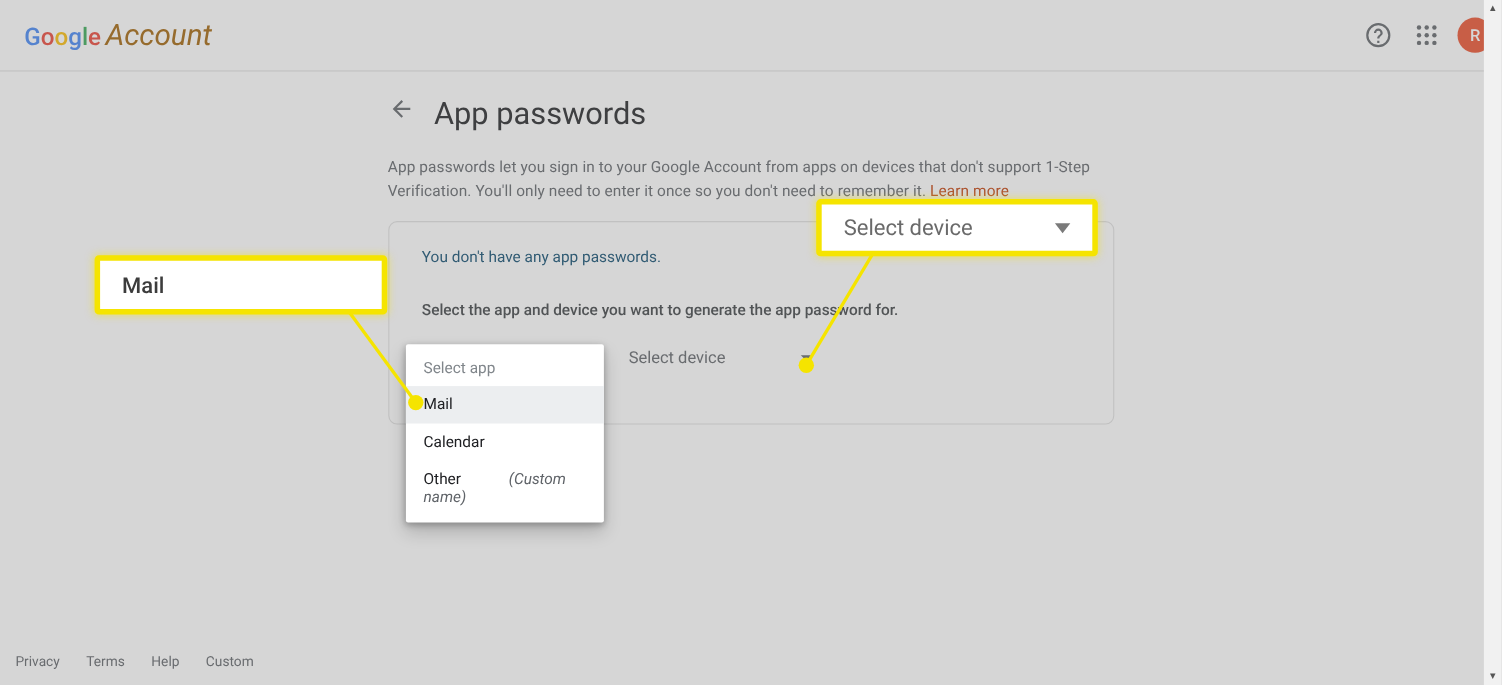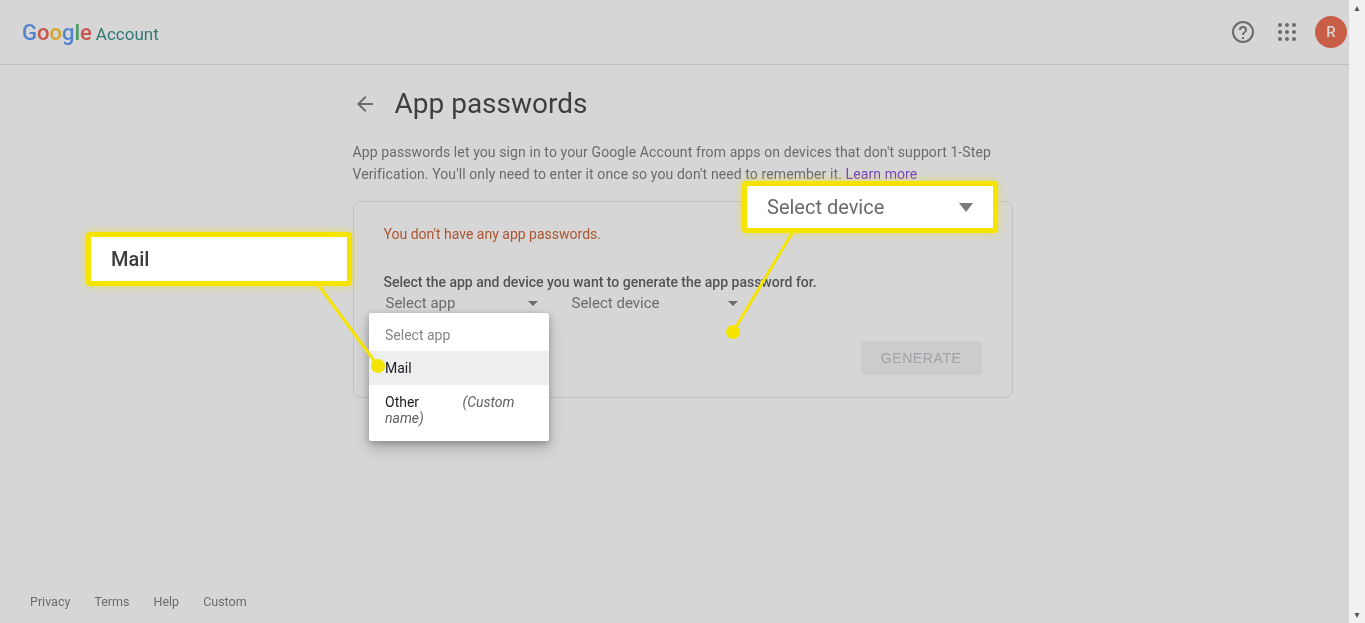--- a/index.html
+++ b/index.html
@@ -7,47 +7,47 @@
 
     
     .scrim { position: absolute; inset: 0; background: rgba(128,128,128,0.32); pointer-events: none; z-index: 50; }
 
     
     .vscroll { position: absolute; top: 0; right: 0; width: 16px; height: 100%; background: #f1f1f1; z-index: 60; }
     .vscroll .up, .vscroll .down { position: absolute; width: 16px; height: 16px; color: #555; font-size: 10px; text-align: center; line-height: 16px; }
     .vscroll .up { top: 0; } .vscroll .down { bottom: 0; }
 
     
-    .header { position: relative; height: 64px; display: flex; align-items: center; padding: 0 18px 0 22px; }
+    .header { position: relative; height: 64px; display: flex; align-items: center; padding: 0 8px 0 22px; }
     .logo-wrap { display: flex; align-items: baseline; gap: 4px; }
     .g-logo { font-size: 22px; font-weight: 500; letter-spacing: 0; }
     .g1 { color: #4285F4; } .g2 { color: #EA4335; } .g3 { color: #FBBC05; } .g4 { color: #4285F4; } .g5 { color: #34A853; } .g6 { color: #EA4335; }
-    .account-word { font-size: 17px; color: #0f766e; font-weight: 400; }
+    .account-word { font-size: 27px; color: #a16207; font-weight: 400; font-style: italic; }
     .header-spacer { flex: 1; }
     .hicon { width: 40px; height: 40px; border-radius: 50%; display: flex; align-items: center; justify-content: center; color: #5f6368; cursor: pointer; margin-left: 4px; }
     .help-icon svg { width: 24px; height: 24px; }
     .apps-icon { display: grid; grid-template-columns: repeat(3, 4px); grid-template-rows: repeat(3, 4px); gap: 3px; }
     .apps-icon span { width: 4px; height: 4px; background: #5f6368; border-radius: 50%; }
     .avatar { width: 32px; height: 32px; border-radius: 50%; background: #ea4e2c; color: #fff; display: flex; align-items: center; justify-content: center; font-size: 15px; font-weight: 500; margin-left: 8px; }
 
     hr.divider { border: none; border-top: 1px solid #e0e0e0; }
 
     
-    .title-row { max-width: 660px; margin: 0 auto; padding: 22px 0 20px 0; display: flex; align-items: center; gap: 18px; }
+    .title-row { max-width: 660px; margin: 0 auto; padding: 22px 0 20px 0; display: flex; gap: 18px; }
     .back-btn { width: 24px; height: 24px; color: #5f6368; cursor: pointer; display:flex; align-items:center; justify-content:center;}
     .page-title { font-size: 28px; font-weight: 400; color: #202124; }
 
     
     .intro { max-width: 660px; margin: 0 auto; padding: 2px 0 16px 0; font-size: 14px; color: #5f6368; line-height: 1.55; letter-spacing: .1px;}
-    .intro a { color: #6d28d9; text-decoration: none; }
+    .intro a { color: #c2410c; text-decoration: none; }
 
     
     .card { max-width: 660px; margin: 0 auto; border: 1px solid #e0e0e0; border-radius: 8px; padding: 24px 30px 22px 30px; position: relative; }
-    .card-empty { font-size: 14px; color: #c2410c; margin-bottom: 32px; }
-    .card-instr { font-size: 14px; color: #3c4043; font-weight: 500; }
+    .card-empty { font-size: 14px; color: #0c4a6e; margin-bottom: 32px; }
+    .card-instr { font-size: 14px; color: #3c4043; font-weight: 500; margin-bottom: 22px; }
     .selects-row { display: flex; gap: 30px; align-items: center; margin-bottom: 24px; }
     .sel { position: relative; display: flex; align-items: center; gap: 10px; font-size: 15px; color: #5f6368; padding: 4px 2px; border-bottom: 1px solid transparent; cursor: pointer; }
     .sel .tri { width: 0; height: 0; border-left: 5px solid transparent; border-right: 5px solid transparent; border-top: 5px solid #5f6368; margin-left: 40px;}
     .sel.app { width: 156px; justify-content: space-between; }
     .sel.device { width: 170px; justify-content: space-between; }
     .gen-row { display: flex; justify-content: flex-end; }
     .gen-btn { background: #eef0f2; color: #b0b3b7; border: none; padding: 9px 20px; border-radius: 4px; font-size: 14px; letter-spacing: .6px; font-weight: 500; cursor: default; }
 
     
     .dropdown { position: absolute; left: 369px; top: 313px; width: 180px; background: #fff; box-shadow: 0 2px 6px rgba(0,0,0,.25), 0 8px 16px rgba(0,0,0,.18); border-radius: 2px; padding: 6px 0; z-index: 80; }
@@ -60,21 +60,21 @@
     .callout { position: absolute; z-index: 90; background: #fff; border: 5px solid #f5e400; border-radius: 4px; box-shadow: 0 0 8px rgba(245,228,0,.55); display: flex; align-items: center; padding-left: 20px; font-size: 20px; color: #3c3c3c; }
     .callout.mail { left: 86px; top: 232px; width: 266px; height: 54px; font-weight: 500; }
     .callout.device { left: 742px; top: 181px; width: 256px; height: 52px; justify-content: space-between; padding-right: 20px; color: #6a6a6a; font-weight: 400; }
     .callout.device .tri2 { width: 0; height: 0; border-left: 7px solid transparent; border-right: 7px solid transparent; border-top: 9px solid #7a7a7a; }
 
     svg.anno { position: absolute; z-index: 85; pointer-events: none; }
     .dot { fill: #f5e400; }
     .aline { stroke: #f5e400; stroke-width: 3; }
 
     
-    .footer { position: absolute; bottom: 14px; left: 30px; display: flex; gap: 24px; font-size: 12.5px; color: #5f6368; }
+    .footer { position: absolute; bottom: 14px; left: 14px; display: flex; gap: 24px; font-size: 12.5px; color: #5f6368; }
     .footer a { color: #5f6368; text-decoration: none; cursor: pointer; }
   </style>
 </head>
 <body>
 
 <div class="header">
   <div class="logo-wrap">
     <span class="g-logo"><span class="g1">G</span><span class="g2">o</span><span class="g3">o</span><span class="g4">g</span><span class="g5">l</span><span class="g6">e</span></span>
     <span class="account-word">Account</span>
   </div>
@@ -122,42 +122,40 @@
   <div class="selects-row">
     <div class="sel app">
       <span>Select app</span>
       <span class="tri"></span>
     </div>
     <div class="sel device">
       <span>Select device</span>
       <span class="tri"></span>
     </div>
   </div>
-  <div class="gen-row">
-    <button class="gen-btn">GENERATE</button>
-  </div>
 </div>
 
 <div class="footer">
   <a>Privacy</a>
   <a>Terms</a>
   <a>Help</a>
   <a>Custom</a>
 </div>
 
 <div class="scrim"></div>
 
 <div class="vscroll">
   <div class="up">▴</div>
   <div class="down">▾</div>
 </div>
 
 <div class="dropdown">
   <div class="dd-header">Select app</div>
   <div class="dd-item hover">Mail</div>
+  <div class="dd-item">Calendar</div>
   <div class="dd-item">
     <span>Other </span><span class="custom">(Custom name)</span>
   </div>
 </div>
 
 <div class="callout mail">
   <span>Mail</span>
 </div>
 <div class="callout device">
   <span>Select device</span>

